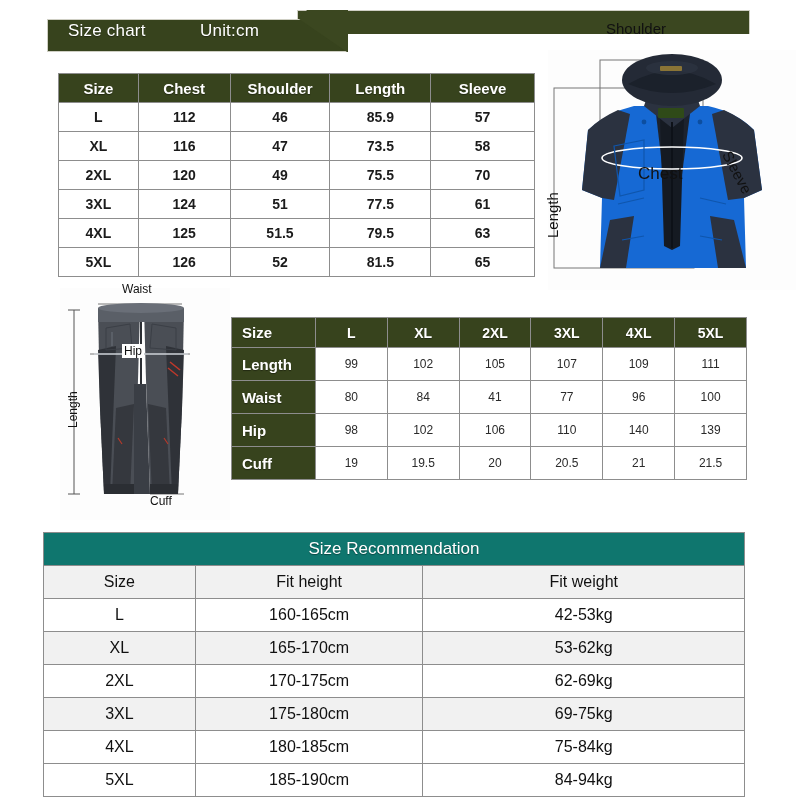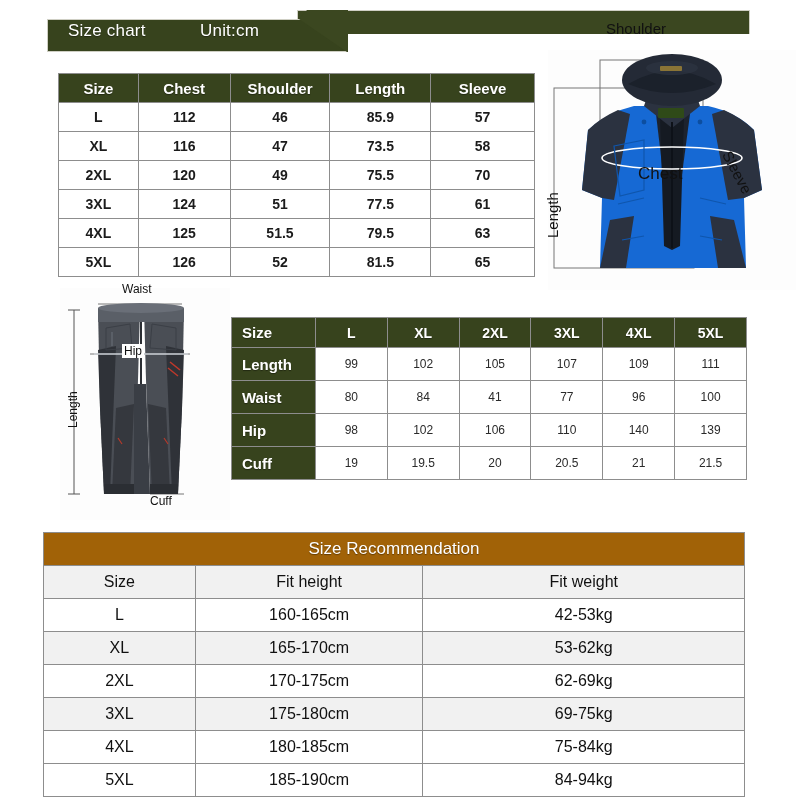--- a/index.html
+++ b/index.html
@@ -72,21 +72,21 @@
   #tbl-pants th.rowhead {
     background: #37431d; color: #fff; height: 33px;
     font-size: 15px; font-weight: bold; text-align: left; padding-left: 10px;
     text-shadow: 0 1px 1px rgba(0,0,0,.4);
   }
   #tbl-pants td { background: #fff; height: 33px; font-size: 12px; color: #2a2a2a; }
 
   
   #tbl-reco { left: 43px; top: 532px; width: 702px; }
   #tbl-reco th.banner {
-    background: #a16207; color: #fff; height: 33px;
+    background: #0f766e; color: #fff; height: 33px;
     font-size: 17px; font-weight: normal;
     text-shadow: 0 1px 1px rgba(0,0,0,.4);
   }
   #tbl-reco th.hdr {
     background: #f1f1f1; color: #111;
     height: 33px; font-size: 16px; font-weight: normal;
   }
   #tbl-reco td { height: 33px; font-size: 16px; color: #111; }
   #tbl-reco tr.odd td  { background: #ffffff; }
   #tbl-reco tr.even td { background: #f1f1f1; }

